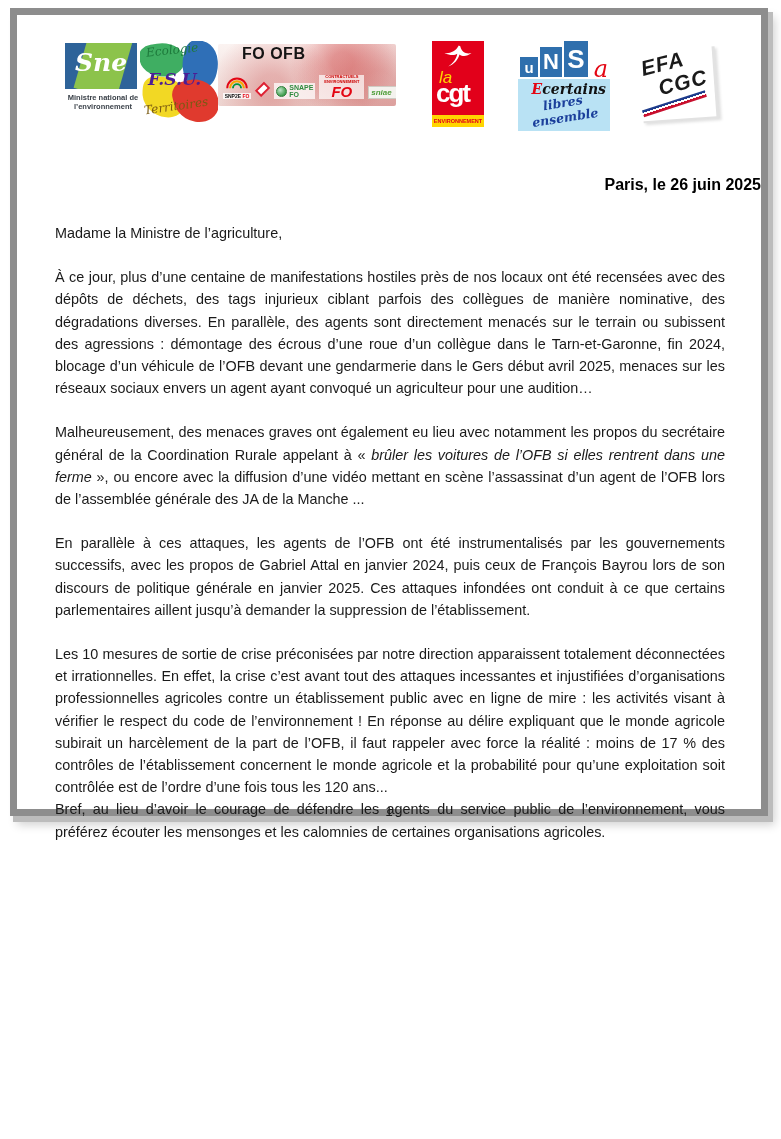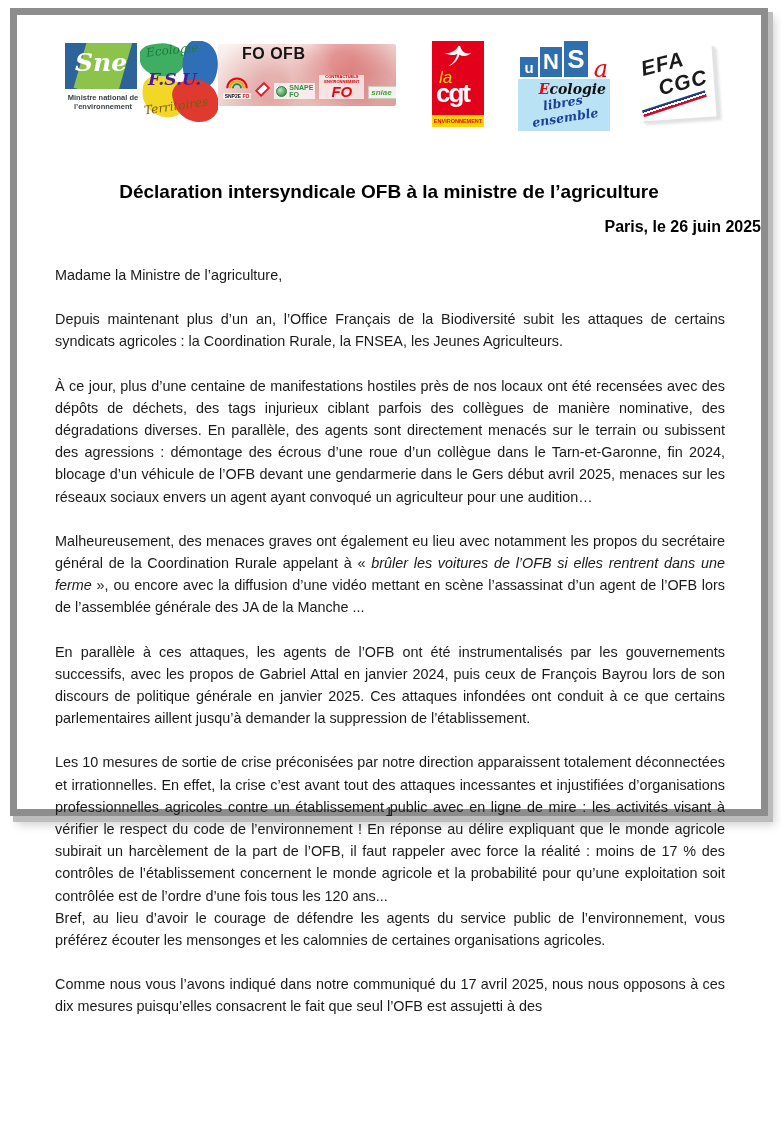--- a/index.html
+++ b/index.html
@@ -191,44 +191,41 @@
       </div>
 
       <div class="logo logo-unsa">
         <div class="unsa-top">
           <span class="unsa-tile unsa-u">u</span>
           <span class="unsa-tile unsa-n">N</span>
           <span class="unsa-tile unsa-s">S</span>
           <span class="unsa-a">a</span>
         </div>
         <div class="unsa-bottom">
-          <div class="unsa-eco"><b>E</b><span>cologie</span></div>
+          <div class="unsa-eco"><b>E</b><span>certains</span></div>
           <div class="unsa-slogan">libres ensemble</div>
         </div>
       </div>
 
       <div class="logo logo-efa">
         <div class="efa-card">
           <span class="efa-t1">EFA</span>
           <span class="efa-t2">CGC</span>
           <div class="efa-stripes"></div>
         </div>
       </div>
 
     </div>
 
-    <h1 class="doc-title">Déclaration intersyndicale OFB à la ministre de l’agriculture</h1>
     <h2 class="doc-date">Paris, le 26 juin 2025</h2>
 
     <div class="doc-body">
       <p class="salutation">Madame la Ministre de l’agriculture,</p>
-      <p>Depuis maintenant plus d’un an, l’Office Français de la Biodiversité subit les attaques de certains syndicats agricoles : la Coordination Rurale, la FNSEA, les Jeunes Agriculteurs.</p>
       <p>À ce jour, plus d’une centaine de manifestations hostiles près de nos locaux ont été recensées avec des dépôts de déchets, des tags injurieux ciblant parfois des collègues de manière nominative, des dégradations diverses. En parallèle, des agents sont directement menacés sur le terrain ou subissent des agressions : démontage des écrous d’une roue d’un collègue dans le Tarn-et-Garonne, fin 2024, blocage d’un véhicule de l’OFB devant une gendarmerie dans le Gers début avril 2025, menaces sur les réseaux sociaux envers un agent ayant convoqué un agriculteur pour une audition…</p>
       <p><span>Malheureusement, des menaces graves ont également eu lieu avec notamment les propos du secrétaire général de la Coordination Rurale appelant à «&nbsp;</span><em>brûler les voitures de l’OFB si elles rentrent dans une ferme</em><span>&nbsp;», ou encore avec la diffusion d’une vidéo mettant en scène l’assassinat d’un agent de l’OFB lors de l’assemblée générale des JA de la Manche ...</span></p>
       <p>En parallèle à ces attaques, les agents de l’OFB ont été instrumentalisés par les gouvernements successifs, avec les propos de Gabriel Attal en janvier 2024, puis ceux de François Bayrou lors de son discours de politique générale en janvier 2025. Ces attaques infondées ont conduit à ce que certains parlementaires aillent jusqu’à demander la suppression de l’établissement.</p>
       <p><span>Les 10 mesures de sortie de crise préconisées par notre direction apparaissent totalement déconnectées et irrationnelles. En effet, la crise c’est avant tout des attaques incessantes et injustifiées d’organisations professionnelles agricoles contre un établissement public avec en ligne de mire : les activités visant à vérifier le respect du code de l’environnement ! En réponse au délire expliquant que le monde agricole subirait un harcèlement de la part de l’OFB, il faut rappeler avec force la réalité : moins de 17 % des contrôles de l’établissement concernent le monde agricole et la probabilité pour qu’une exploitation soit contrôlée est de l’ordre d’une fois tous les 120 ans...</span><br><span>Bref, au lieu d’avoir le courage de défendre les agents du service public de l’environnement, vous préférez écouter les mensonges et les calomnies de certaines organisations agricoles.</span></p>
-      <p>Comme nous vous l’avons indiqué dans notre communiqué du 17 avril 2025, nous nous opposons à ces dix mesures puisqu’elles consacrent le fait que seul l’OFB est assujetti à des</p>
     </div>
 
     <div class="page-number">1</div>
 
   </div>
 </div>
 
 </body></html>

